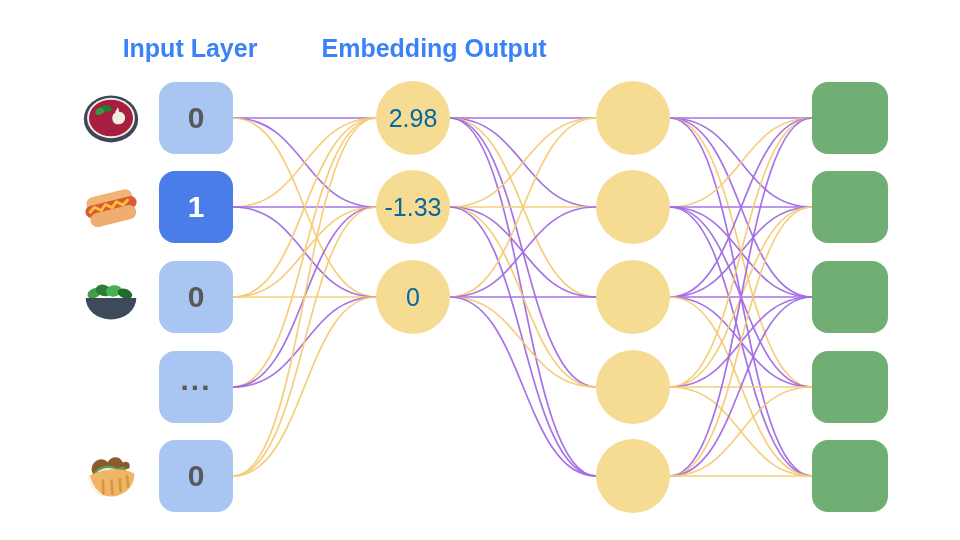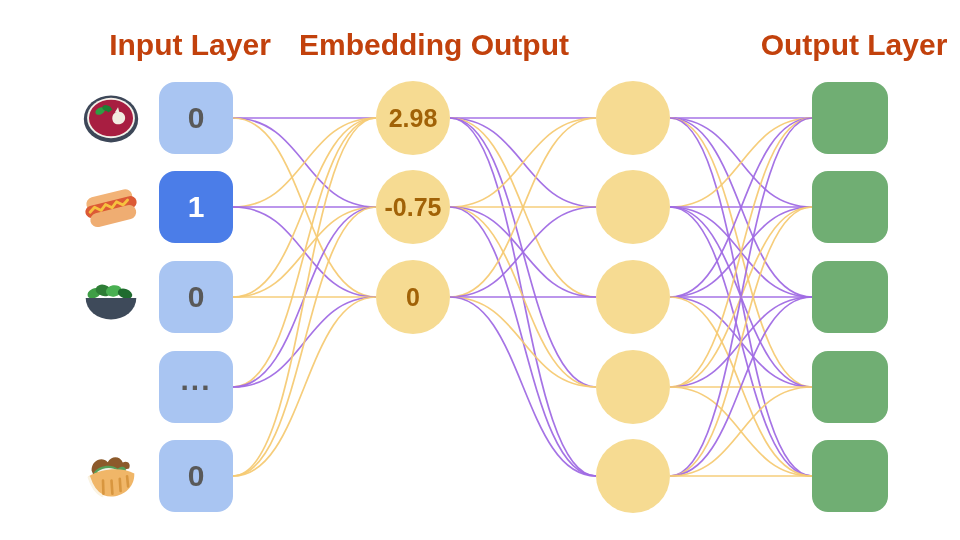--- a/index.html
+++ b/index.html
@@ -1,25 +1,25 @@
 <!DOCTYPE html>
 <html><head>
 <meta charset="utf-8">
 <style>
   html,body{margin:0;padding:0;background:#ffffff;}
   body{width:960px;height:540px;font-family:"Liberation Sans",sans-serif;overflow:hidden;}
   .stage{position:relative;width:960px;height:540px;background:#ffffff;}
   #edges{position:absolute;left:0;top:0;}
-  .layer-title{position:absolute;top:28px;transform:translateX(-50%);font-size:30px;font-weight:bold;color:#c2410c;white-space:nowrap;}
+  .layer-title{position:absolute;top:34px;transform:translateX(-50%);font-size:25px;font-weight:bold;color:#3b82f6;white-space:nowrap;}
   .node-square{position:absolute;border-radius:16px;display:flex;align-items:center;justify-content:center;box-sizing:border-box;}
   .node-circle{position:absolute;border-radius:50%;display:flex;align-items:center;justify-content:center;box-sizing:border-box;}
   .input-value{font-size:30px;font-weight:bold;color:#595959;}
   .input-value.dots{transform:translateY(-7px);letter-spacing:2px;}
   .active .input-value{color:#ffffff;}
-  .embed-value{font-size:25px;font-weight:700;color:#a16207;}
+  .embed-value{font-size:25px;font-weight:400;color:#0369a1;}
   .food-icon{position:absolute;width:60px;height:60px;}
   .food-icon svg{width:100%;height:100%;display:block;}
 </style>
 </head>
 <body>
 
 <div class="stage" id="stage">
   <svg id="edges" width="960" height="540" viewBox="0 0 960 540">
       <path d="M 233 118 C 304.5 118 304.5 118 376 118" fill="none" stroke="#a06ce4" stroke-width="1.7" stroke-opacity="0.95"></path>
       <path d="M 233 118 C 304.5 118 304.5 207 376 207" fill="none" stroke="#a06ce4" stroke-width="1.7" stroke-opacity="0.95"></path>
@@ -72,21 +72,20 @@
       <path d="M 670 387 C 741 387 741 387 812 387" fill="none" stroke="#f6ca74" stroke-width="1.7" stroke-opacity="0.95"></path>
       <path d="M 670 387 C 741 387 741 476 812 476" fill="none" stroke="#f6ca74" stroke-width="1.7" stroke-opacity="0.95"></path>
       <path d="M 670 476 C 741 476 741 118 812 118" fill="none" stroke="#a06ce4" stroke-width="1.7" stroke-opacity="0.95"></path>
       <path d="M 670 476 C 741 476 741 207 812 207" fill="none" stroke="#f6ca74" stroke-width="1.7" stroke-opacity="0.95"></path>
       <path d="M 670 476 C 741 476 741 297 812 297" fill="none" stroke="#a06ce4" stroke-width="1.7" stroke-opacity="0.95"></path>
       <path d="M 670 476 C 741 476 741 387 812 387" fill="none" stroke="#f6ca74" stroke-width="1.7" stroke-opacity="0.95"></path>
       <path d="M 670 476 C 741 476 741 476 812 476" fill="none" stroke="#f6ca74" stroke-width="1.7" stroke-opacity="0.95"></path>
     </svg>
   <div class="layer-title" style="left:190px">Input Layer</div>
   <div class="layer-title" style="left:434px">Embedding Output</div>
-  <div class="layer-title" style="left:854px">Output Layer</div>
 <div class="food-icon" style="left: 81px; top: 88px;">
       <svg viewBox="0 0 64 64">
         <ellipse cx="32" cy="33" rx="29" ry="25" fill="#3D4758"></ellipse>
         <ellipse cx="32" cy="32" rx="25.5" ry="21.5" fill="#F4F1EA"></ellipse>
         <ellipse cx="32" cy="32" rx="23.5" ry="19.5" fill="#A81E41"></ellipse>
         <path d="M37 26 C43 23.5 48 28 47 33 C46 38 40.5 40 36.5 38 C32.5 36 32 28 37 26 Z" fill="#F2EDE2"></path>
         <path d="M36 26 L39.5 20.5 L41 26.5 Z" fill="#F2EDE2"></path>
         <ellipse cx="20.5" cy="24.5" rx="5.5" ry="3.6" fill="#2F9E44" transform="rotate(-28 20.5 24.5)"></ellipse>
         <ellipse cx="27.5" cy="21.5" rx="4.8" ry="3.1" fill="#1E7F33" transform="rotate(18 27.5 21.5)"></ellipse>
         <path d="M28.5 25.5 L33 22.5" stroke="#1E7F33" stroke-width="1.6" fill="none"></path>
@@ -138,21 +137,21 @@
         </g>
       </svg>
     </div>
     <div class="node-square" style="left: 159px; top: 440px; width: 74px; height: 72px; background: rgb(169, 197, 242);">
       <span class="input-value">0</span>
     </div>
     <div class="node-circle" style="left: 376px; top: 81px; width: 74px; height: 74px; background: rgb(246, 219, 146);">
       <span class="embed-value">2.98</span>
     </div>
     <div class="node-circle" style="left: 376px; top: 170px; width: 74px; height: 74px; background: rgb(246, 219, 146);">
-      <span class="embed-value">-0.75</span>
+      <span class="embed-value">-1.33</span>
     </div>
     <div class="node-circle" style="left: 376px; top: 260px; width: 74px; height: 74px; background: rgb(246, 219, 146);">
       <span class="embed-value">0</span>
     </div>
     <div class="node-circle" style="left: 596px; top: 81px; width: 74px; height: 74px; background: rgb(246, 219, 146);"></div>
     <div class="node-circle" style="left: 596px; top: 170px; width: 74px; height: 74px; background: rgb(246, 219, 146);"></div>
     <div class="node-circle" style="left: 596px; top: 260px; width: 74px; height: 74px; background: rgb(246, 219, 146);"></div>
     <div class="node-circle" style="left: 596px; top: 350px; width: 74px; height: 74px; background: rgb(246, 219, 146);"></div>
     <div class="node-circle" style="left: 596px; top: 439px; width: 74px; height: 74px; background: rgb(246, 219, 146);"></div>
     <div class="node-square" style="left: 812px; top: 82px; width: 76px; height: 72px; background: rgb(112, 174, 115);"></div>

